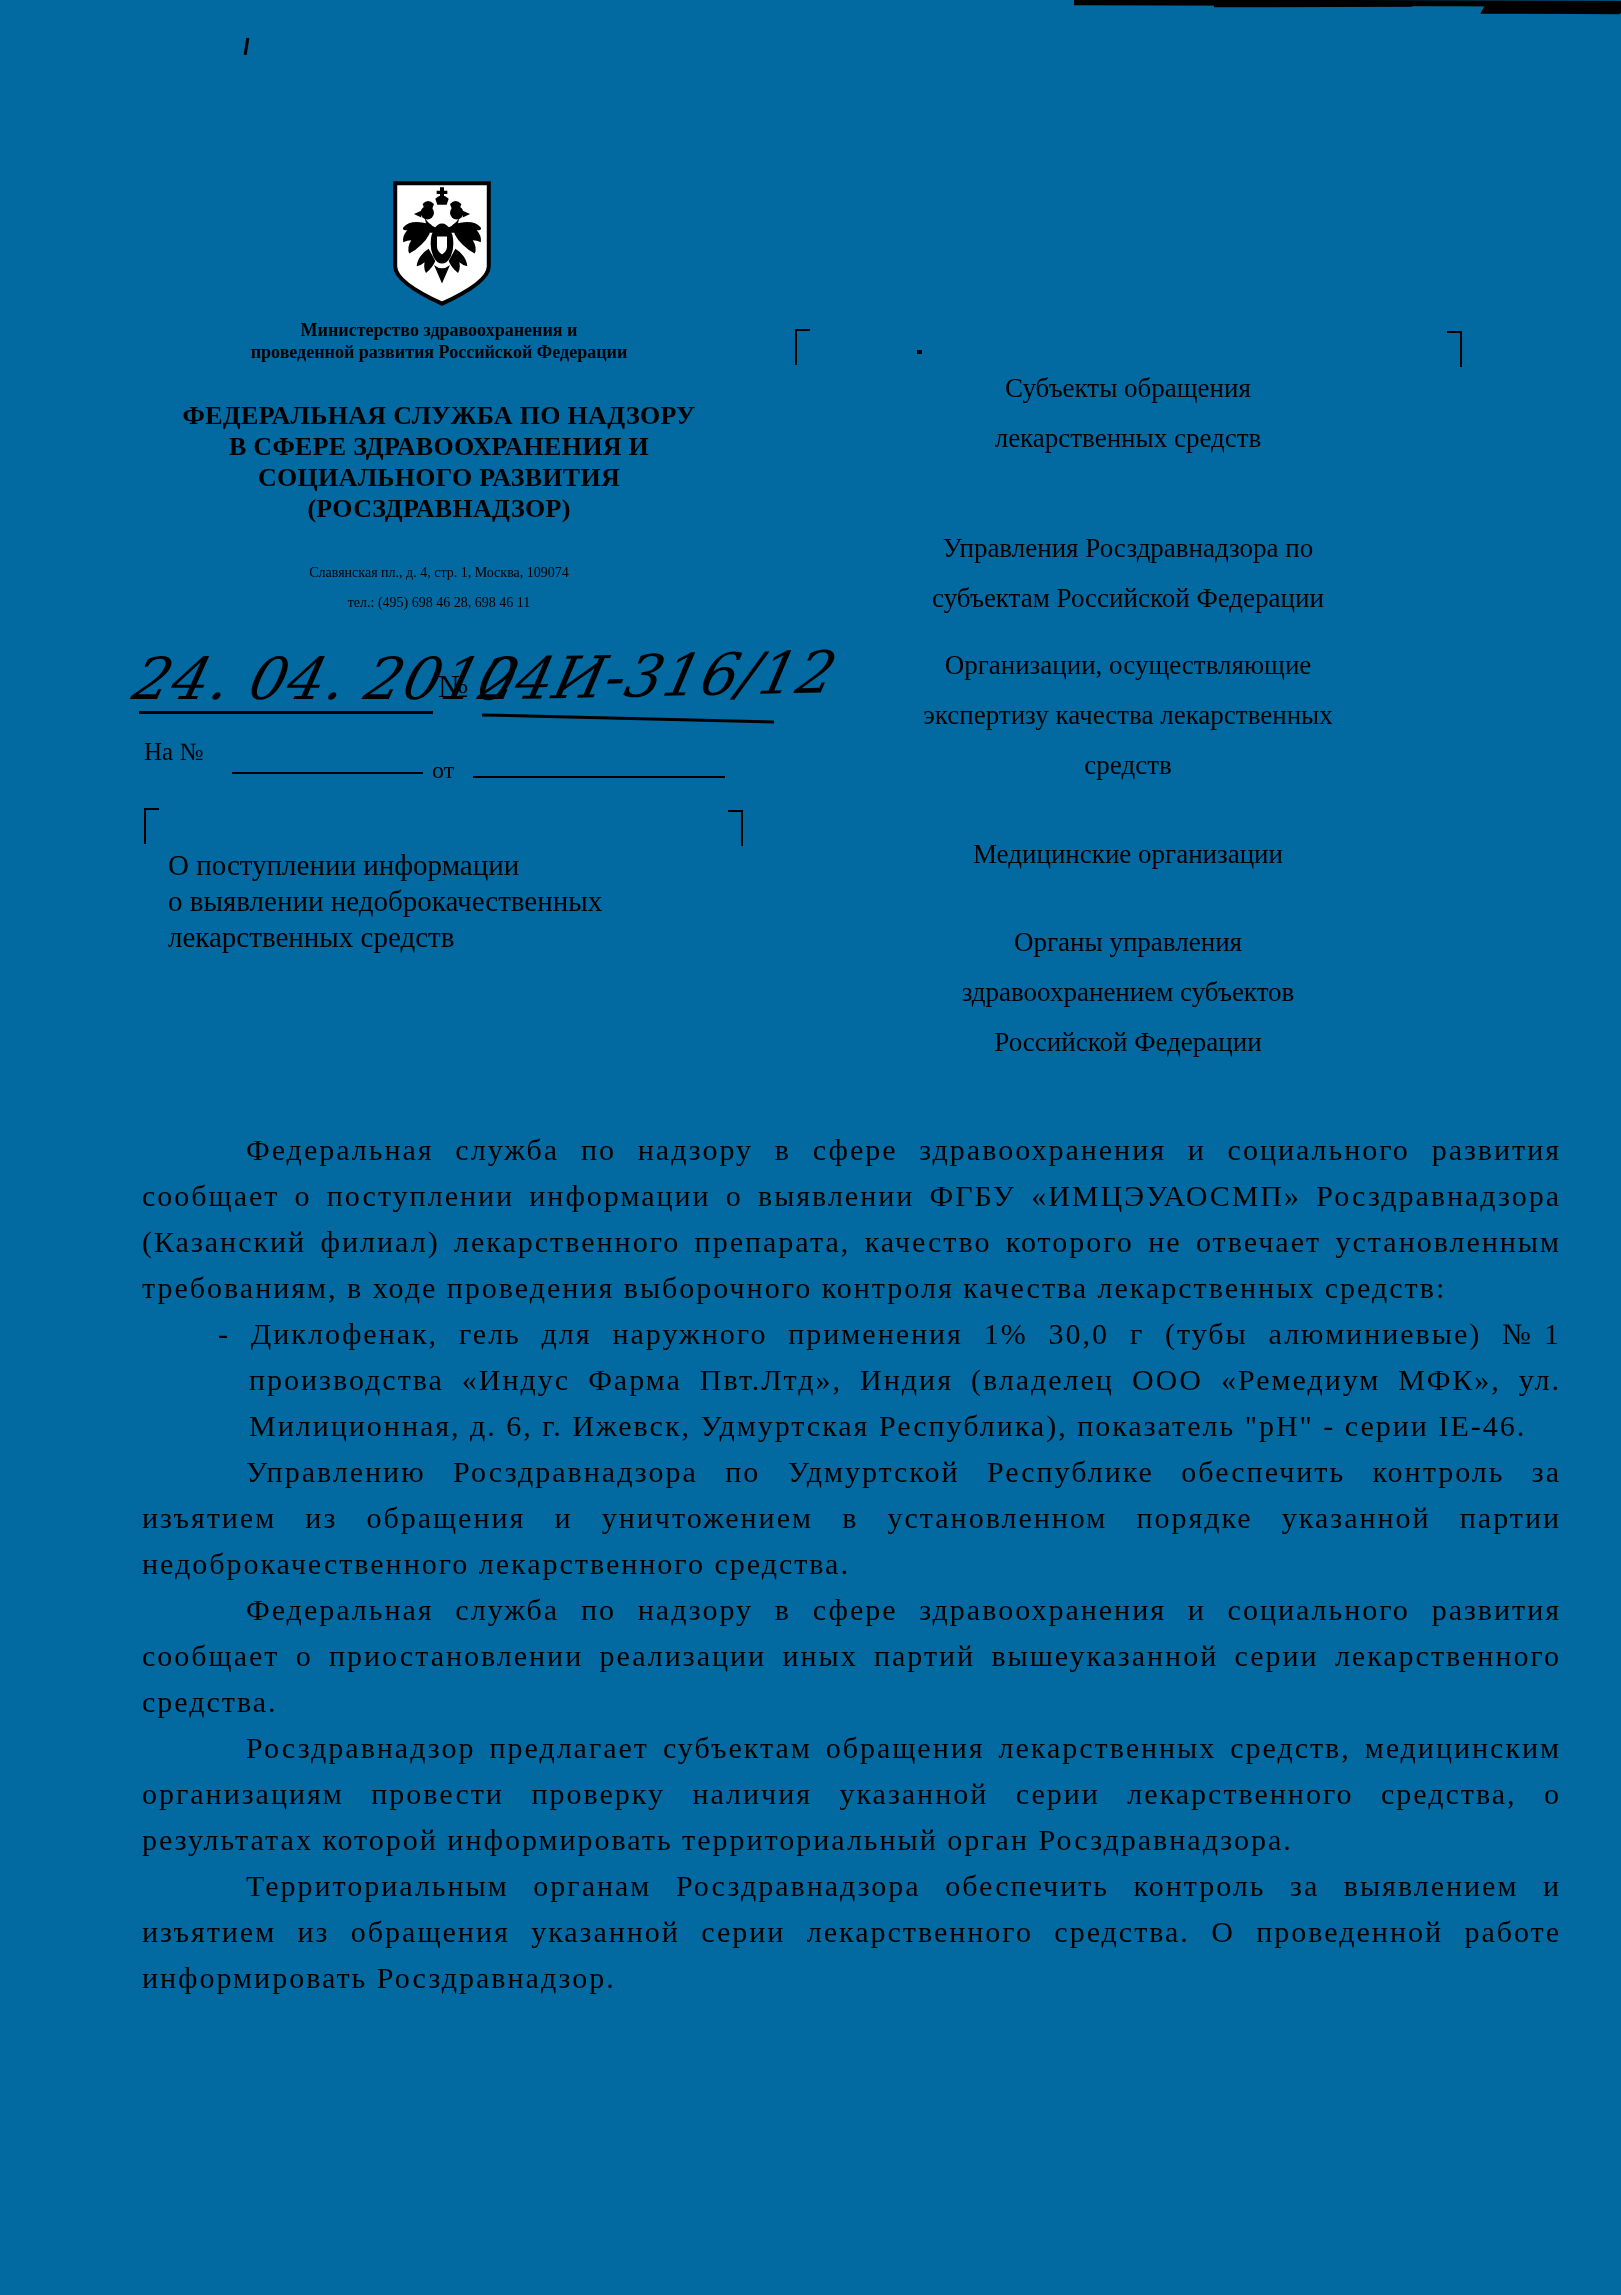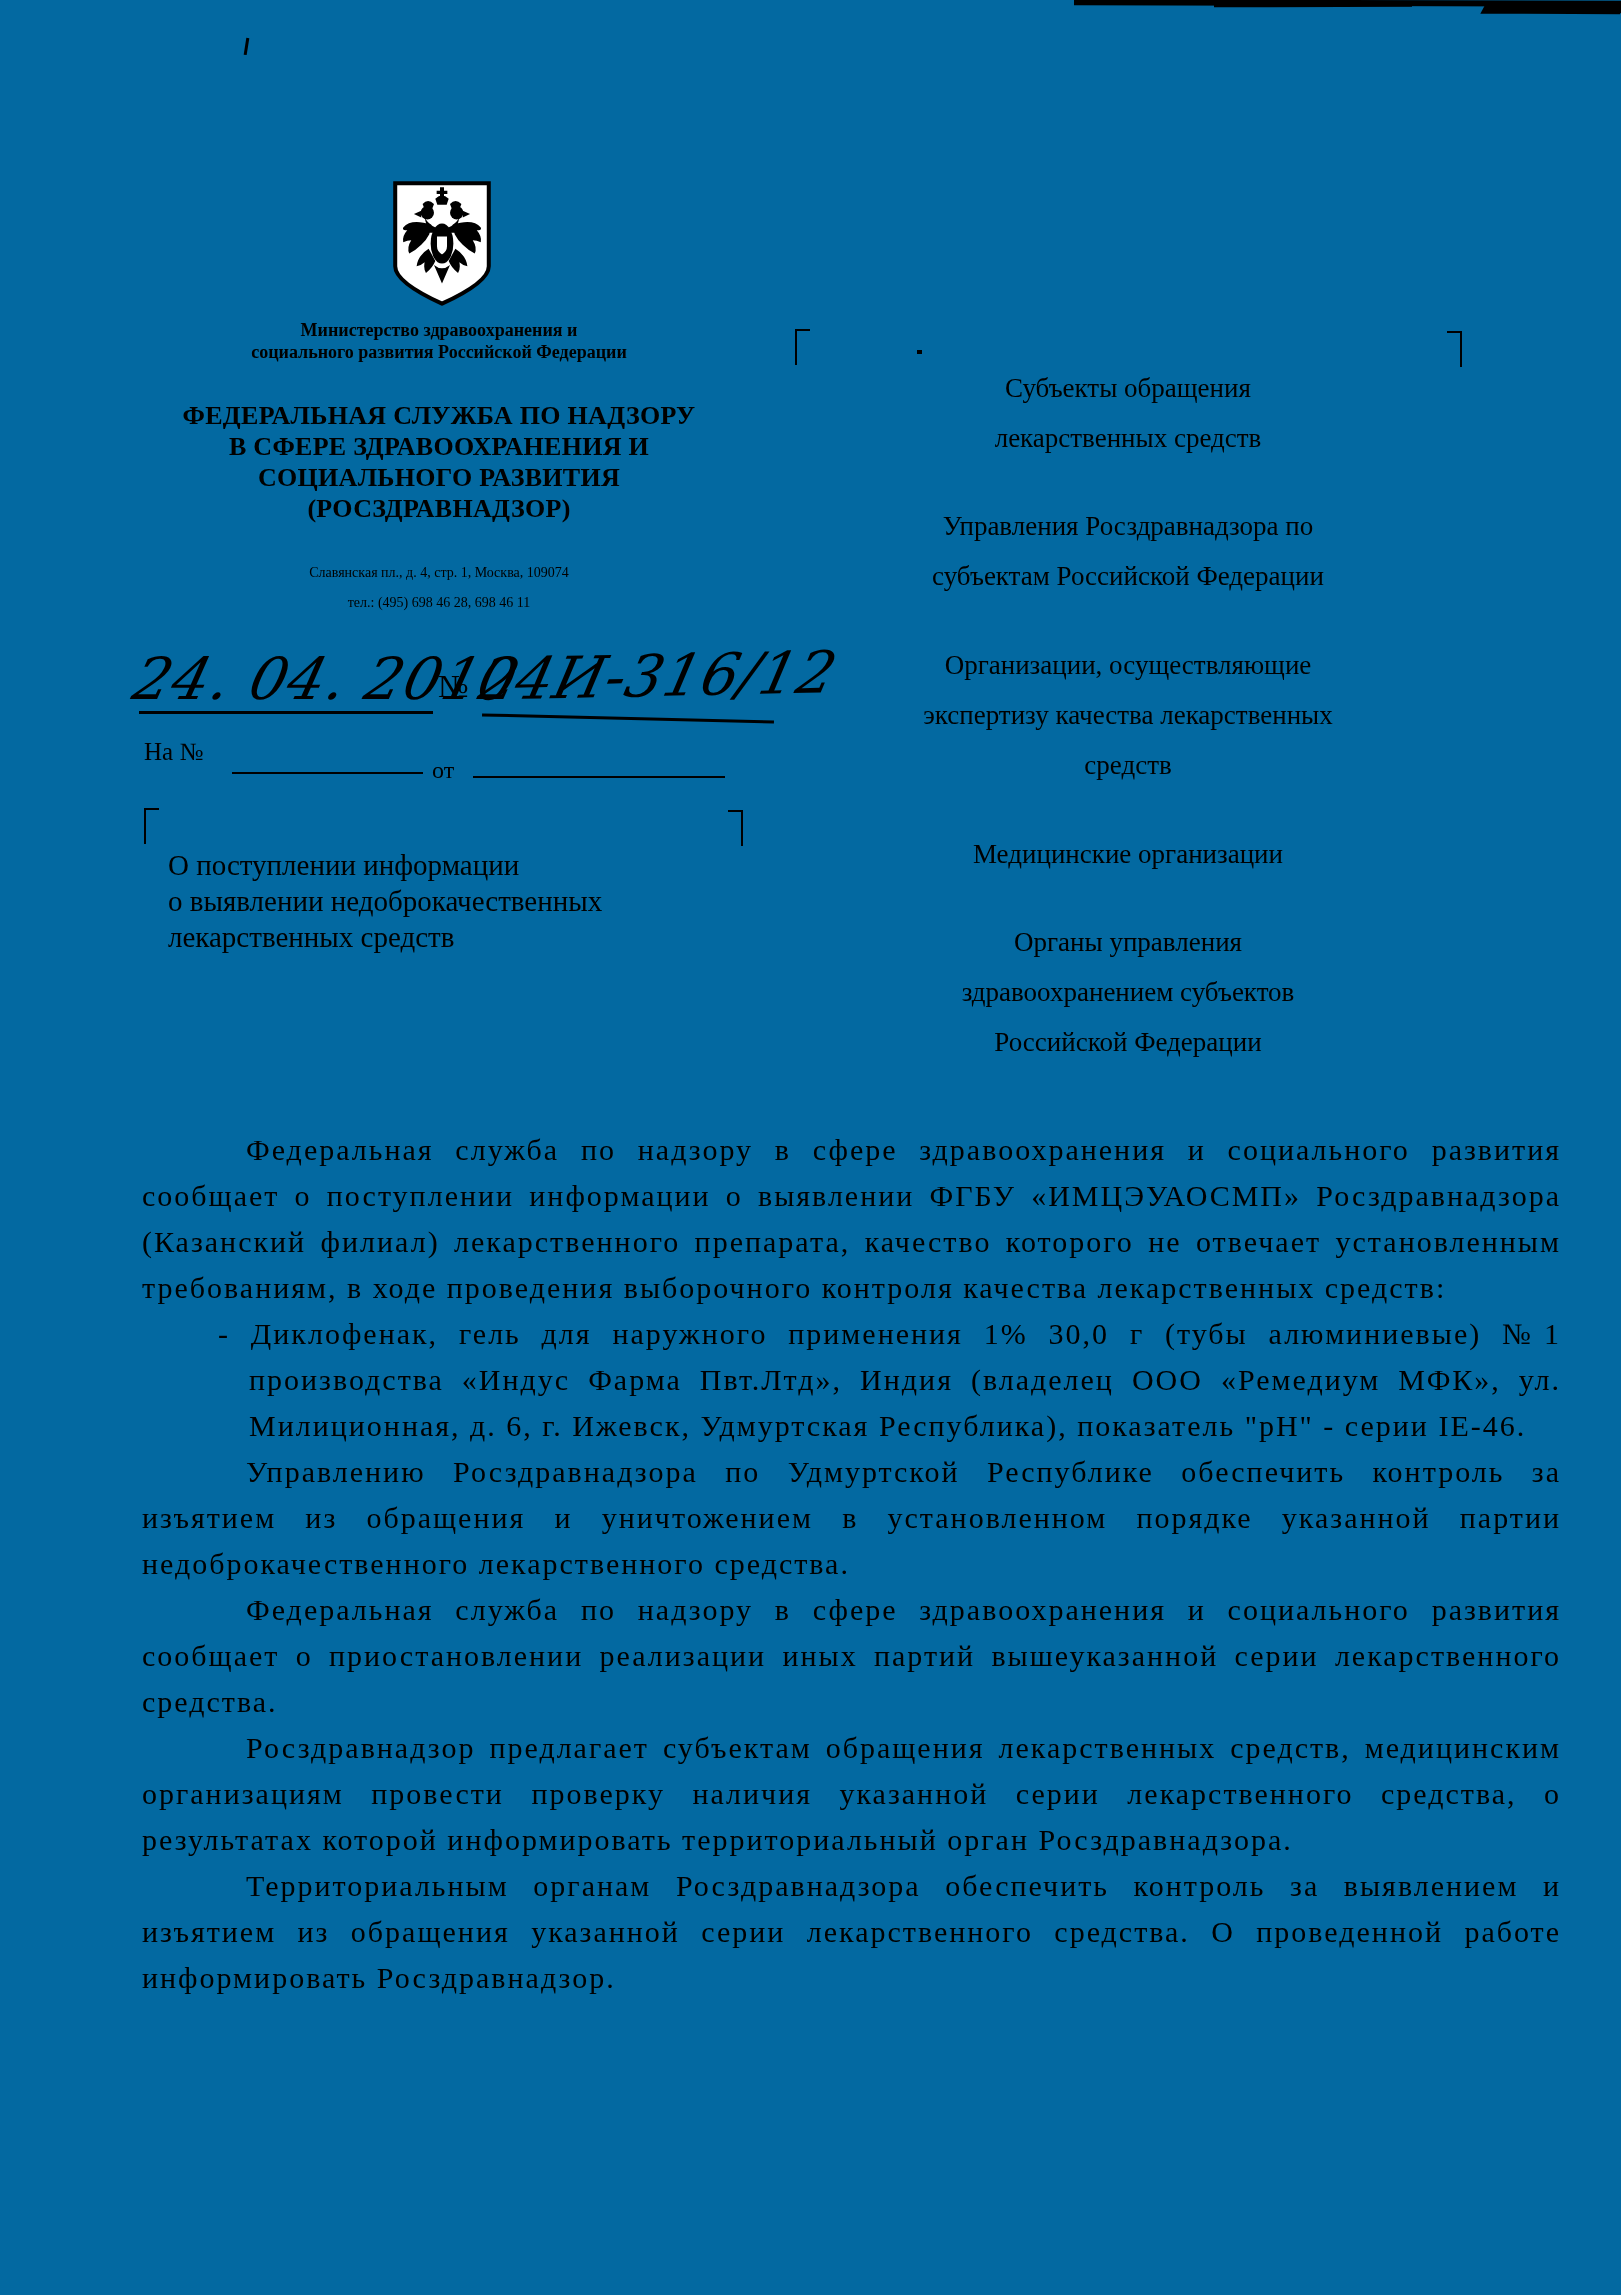--- a/index.html
+++ b/index.html
@@ -40,21 +40,21 @@
   .b-subj-l{left:144px;top:808px;}
   .b-subj-r{left:728px;top:810px;}
   .b-addr-l{left:795px;top:329px;}
   .b-addr-r{left:1447px;top:331px;}
   
   .subject{position:absolute;left:168px;top:847px;width:541px;
            font-size:29px;line-height:36px;}
   
   .addr{position:absolute;left:798px;width:660px;text-align:center;
         font-size:27px;line-height:50px;}
-  .g1{top:363px;} .g2{top:501px;} .g3{top:640px;} .g4{top:829px;} .g5{top:917px;}
+  .g1{top:363px;} .g2{top:523px;} .g3{top:640px;} .g4{top:829px;} .g5{top:917px;}
   
   .body-text{position:absolute;left:142px;top:1127px;width:1419px;
              font-size:30px;line-height:46px;letter-spacing:2px;text-align:justify;}
   .body-text p{margin:0;}
   .p-indent{text-indent:104px;}
   .p-bullet{padding-left:107px;text-indent:-31px;}
 </style>
 </head>
 <body>
 
@@ -85,21 +85,21 @@
         <path d="M60,106 q-16,10 -18,26 q8,-2 12,-6 q-2,10 2,16 q10,-8 14,-18 z"></path>
         <path d="M100,106 q16,10 18,26 q-8,-2 -12,-6 q2,10 -2,16 q-10,-8 -14,-18 z"></path>
         <path d="M68,130 l12,28 12,-28 q-12,10 -24,0 z"></path>
       </g>
       <path d="M71,86 h18 v16 q0,9 -9,14 q-9,-5 -9,-14 z" fill="#fff" stroke="#000" stroke-width="3"></path>
     </svg>
   </div>
 
   <div class="ministry">
     <div>Министерство здравоохранения и</div>
-    <div>социального развития Российской Федерации</div>
+    <div>проведенной развития Российской Федерации</div>
   </div>
   <div class="service">
     <div>ФЕДЕРАЛЬНАЯ СЛУЖБА ПО НАДЗОРУ</div>
     <div>В СФЕРЕ ЗДРАВООХРАНЕНИЯ И</div>
     <div>СОЦИАЛЬНОГО РАЗВИТИЯ</div>
     <div>(РОСЗДРАВНАДЗОР)</div>
   </div>
   <div class="address">
     <div>Славянская пл., д. 4, стр. 1, Москва, 109074</div>
     <div>тел.: (495) 698 46 28, 698 46 11</div>

